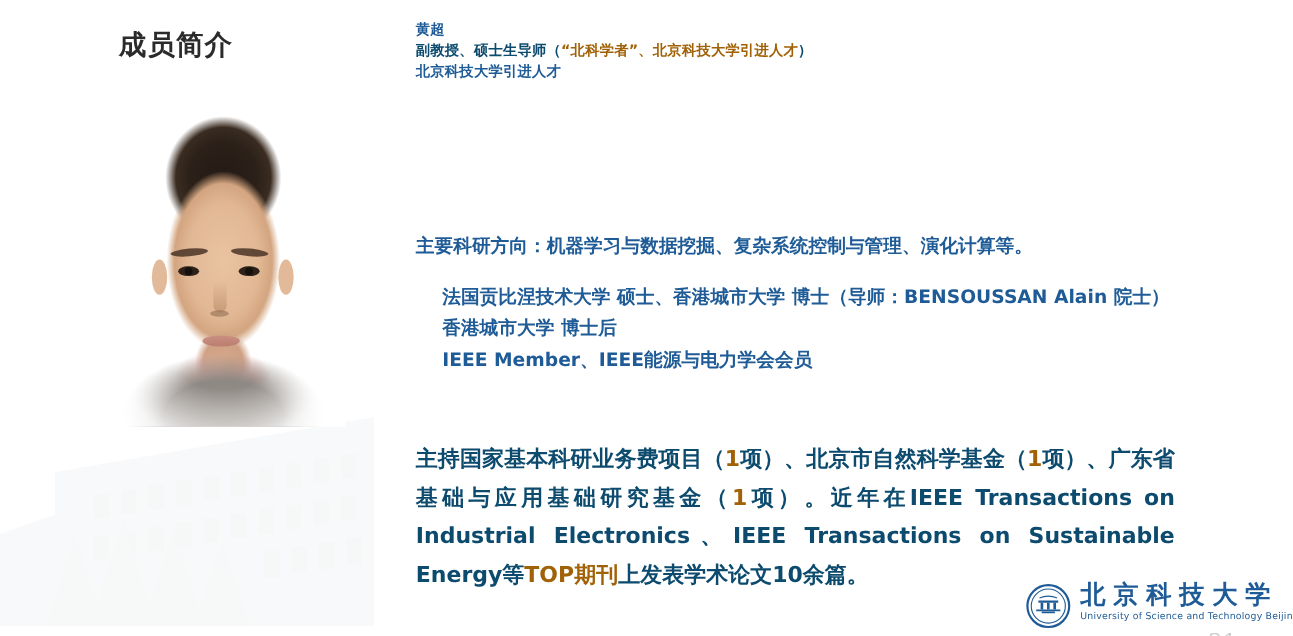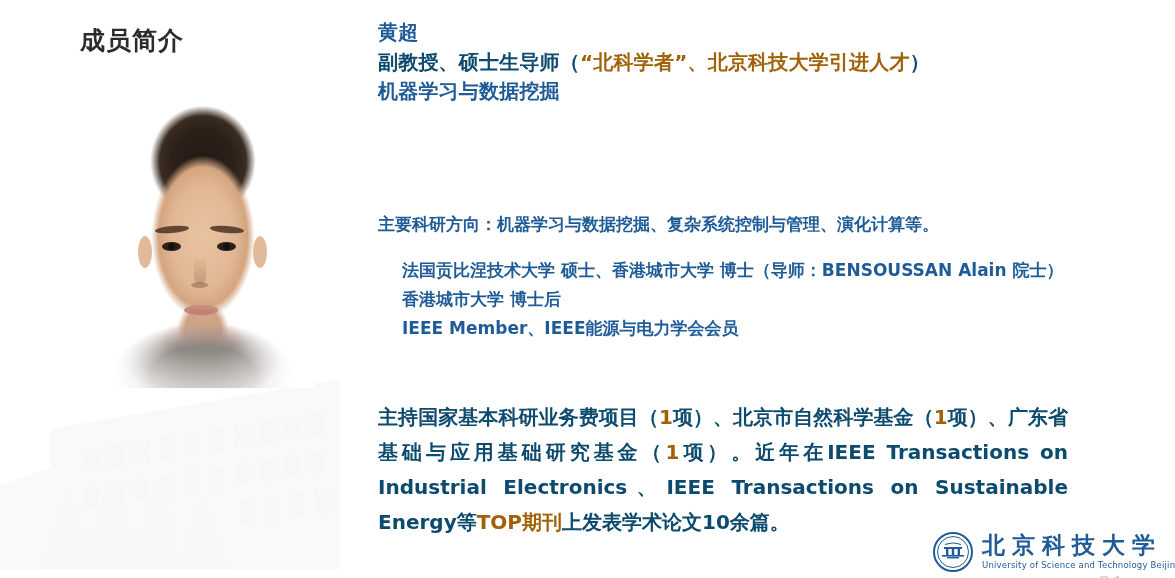--- a/index.html
+++ b/index.html
@@ -13,21 +13,21 @@
 
   
   .watermark{
     position:absolute;left:-10px;bottom:-6px;width:350px;height:215px;
     opacity:.55;pointer-events:none;
   }
   .wm-svg{display:block;width:100%;height:100%;}
 
   
   .page-title{
-    position:absolute;left:80px;top:26px;
+    position:absolute;left:108px;top:26px;
     font-size:25px;font-weight:700;color:#2b2b2b;
     letter-spacing:1px;line-height:1.2;white-space:nowrap;
   }
 
   
   .photo-wrap{
     position:absolute;left:92px;top:86px;width:222px;height:302px;
     overflow:hidden;
   }
   .photo{
@@ -65,40 +65,40 @@
          background:linear-gradient(180deg,#c98d80 0%,#b8796c 100%);opacity:.9;}
   .ear{width:14px;height:32px;border-radius:50%;background:#ddae88;opacity:.85;}
   .ear.l{left:46px;top:150px;}
   .ear.r{left:161px;top:150px;}
 
   
   .content{position:absolute;left:378px;top:18px;width:700px;}
   .blue{color:#0c4a6e;}
   .red{color:#a16207;}
   .hdr-line{
-    font-size:20px;font-weight:700;color:#1f5c97;
+    font-size:13px;font-weight:700;color:#1f5c97;
     line-height:1.48;white-space:nowrap;letter-spacing:.2px;
   }
   .sec-research{
     position:absolute;left:378px;top:212px;width:760px;
     font-size:17px;font-weight:700;color:#1f5c97;line-height:1.5;white-space:nowrap;
   }
   .sec-edu{
     position:absolute;left:378px;top:256px;width:790px;
     font-size:17px;font-weight:700;color:#1f5c97;line-height:1.72;margin-left:24px;
   }
   .sec-edu .row{white-space:nowrap;}
   .sec-proj{
     position:absolute;left:378px;top:400px;width:690px;
     font-size:20px;font-weight:700;color:#1f5c97;line-height:1.75;
     text-align:justify;
   }
 
   
-  .logo{position:absolute;left:932px;top:530px;width:238px;height:44px;display:flex;align-items:center;}
+  .logo{position:absolute;left:932px;top:530px;width:238px;height:44px;display:flex;align-items:flex-start;}
   .logo-seal{width:42px;height:42px;flex:0 0 42px;position:relative;}
   .logo-text{margin-left:8px;}
   .logo-cn{font-size:23px;font-weight:700;color:#1f5c97;letter-spacing:7px;line-height:1;white-space:nowrap;}
   .logo-en{font-size:8.5px;color:#1f5c97;letter-spacing:.2px;line-height:1;margin-top:4px;white-space:nowrap;}
   .page-num{
     position:absolute;left:1098px;top:556px;
     font-size:21px;color:#c9c9c9;font-family:"DejaVu Serif","Liberation Serif",serif;
     line-height:1;
     margin-top:18px;
   }
@@ -163,21 +163,21 @@
       <span class="ph-el ear r"></span>
       <span class="ph-el nose"></span>
       <span class="ph-el nostril"></span>
       <span class="ph-el mouth"></span>
     </div>
   </div>
 
   <div class="content">
     <div class="hdr-line">黄超</div>
     <div class="hdr-line"><span class="blue">副教授、硕士生导师（</span><span class="red">“北科学者”、北京科技大学引进人才</span><span class="blue">）</span></div>
-    <div class="hdr-line">机器学习与数据挖掘</div>
+    <div class="hdr-line">北京科技大学引进人才</div>
   </div>
 
   <div class="sec-research">主要科研方向：机器学习与数据挖掘、复杂系统控制与管理、演化计算等。</div>
 
   <div class="sec-edu">
     <div class="row">法国贡比涅技术大学 硕士、香港城市大学 博士（导师：BENSOUSSAN Alain 院士）</div>
     <div class="row">香港城市大学 博士后</div>
     <div class="row">IEEE Member、IEEE能源与电力学会会员</div>
   </div>
 

